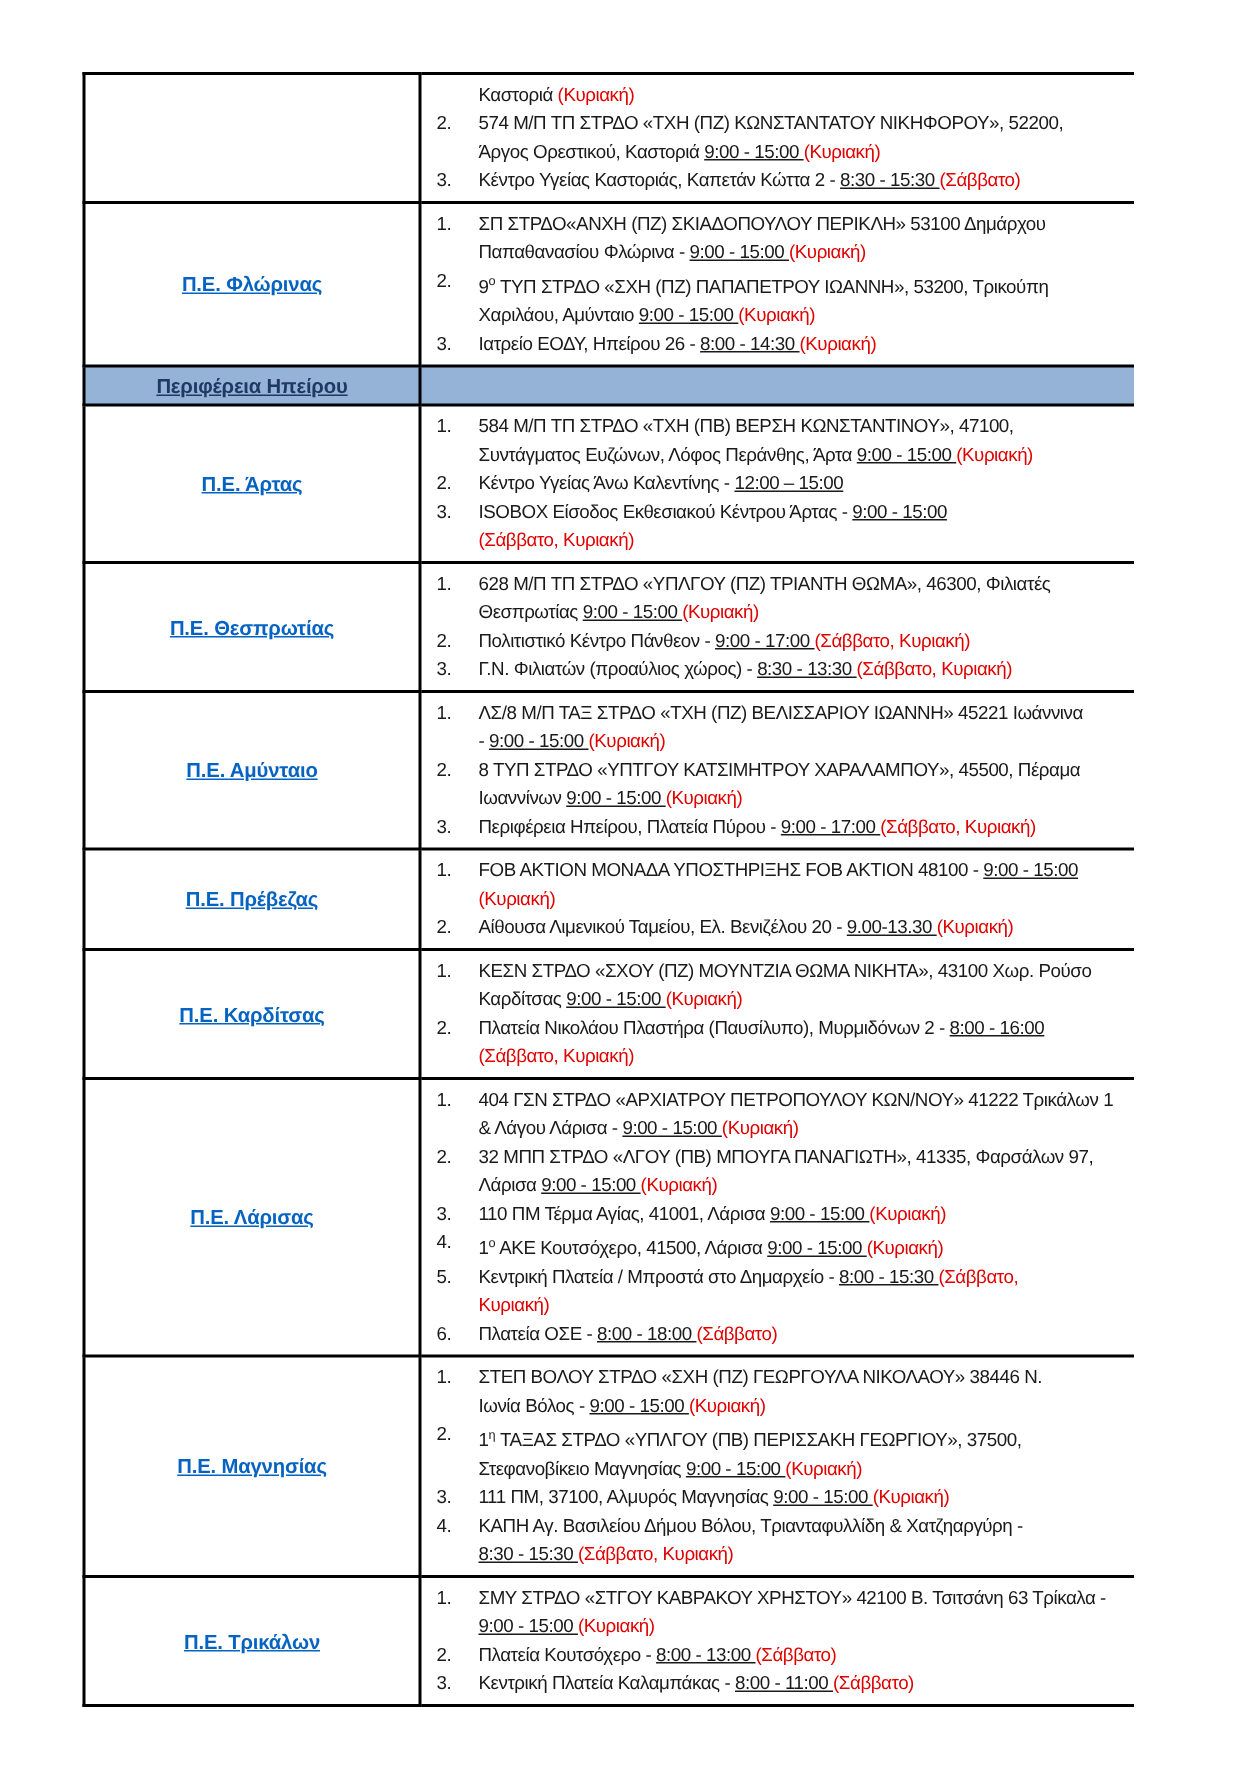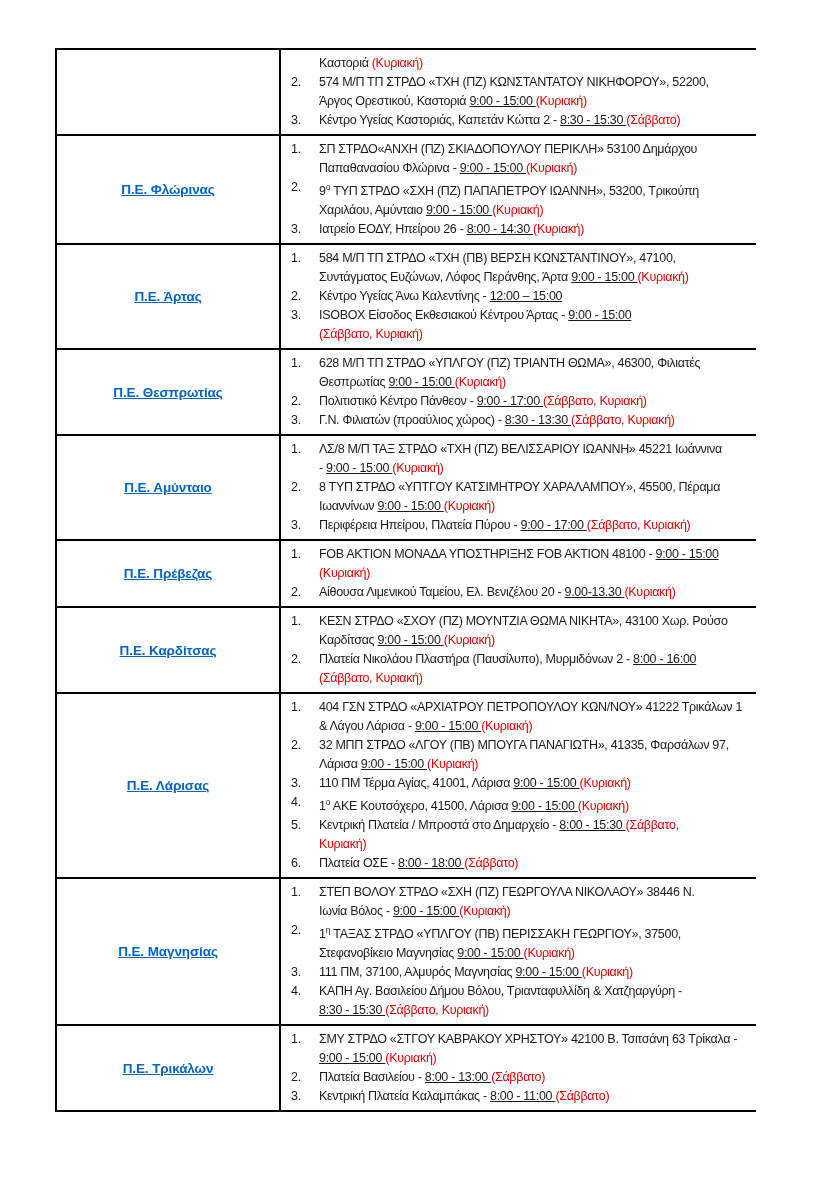--- a/index.html
+++ b/index.html
@@ -90,20 +90,24 @@
             </div>
             <div class="item">
               <span class="item-num">3.</span>
               <span class="item-text">
                 <span class="line"><span class="seg-n">Ιατρείο ΕΟΔΥ, Ηπείρου 26 - </span><span class="seg-u">8:00 - 14:30 </span><span class="seg-r">(Κυριακή)</span></span>
               </span>
             </div>
           </td>
         </tr>
         <tr>
+          <td class="cell cell-left region-cell"><span class="region-label">Περιφέρεια Ηπείρου</span></td>
+          <td class="cell region-cell"></td>
+        </tr>
+        <tr>
           <td class="cell cell-left"><span class="unit-label">Π.Ε. Άρτας</span></td>
           <td class="cell cell-right">
             <div class="item">
               <span class="item-num">1.</span>
               <span class="item-text">
                 <span class="line"><span class="seg-n">584 Μ/Π ΤΠ ΣΤΡΔΟ «ΤΧΗ (ΠΒ) ΒΕΡΣΗ ΚΩΝΣΤΑΝΤΙΝΟΥ», 47100,</span></span>
                 <span class="line"><span class="seg-n">Συντάγματος Ευζώνων, Λόφος Περάνθης, Άρτα </span><span class="seg-u">9:00 - 15:00 </span><span class="seg-r">(Κυριακή)</span></span>
               </span>
             </div>
             <div class="item">
@@ -289,21 +293,21 @@
             <div class="item">
               <span class="item-num">1.</span>
               <span class="item-text">
                 <span class="line"><span class="seg-n">ΣΜΥ ΣΤΡΔΟ «ΣΤΓΟΥ ΚΑΒΡΑΚΟΥ ΧΡΗΣΤΟΥ» 42100 Β. Τσιτσάνη 63 Τρίκαλα -</span></span>
                 <span class="line"><span class="seg-u">9:00 - 15:00 </span><span class="seg-r">(Κυριακή)</span></span>
               </span>
             </div>
             <div class="item">
               <span class="item-num">2.</span>
               <span class="item-text">
-                <span class="line"><span class="seg-n">Πλατεία Βασιλείου - </span><span class="seg-u">8:00 - 13:00 </span><span class="seg-r">(Σάββατο)</span></span>
+                <span class="line"><span class="seg-n">Πλατεία Κουτσόχερο - </span><span class="seg-u">8:00 - 13:00 </span><span class="seg-r">(Σάββατο)</span></span>
               </span>
             </div>
             <div class="item">
               <span class="item-num">3.</span>
               <span class="item-text">
                 <span class="line"><span class="seg-n">Κεντρική Πλατεία Καλαμπάκας - </span><span class="seg-u">8:00 - 11:00 </span><span class="seg-r">(Σάββατο)</span></span>
               </span>
             </div>
           </td>
         </tr>

